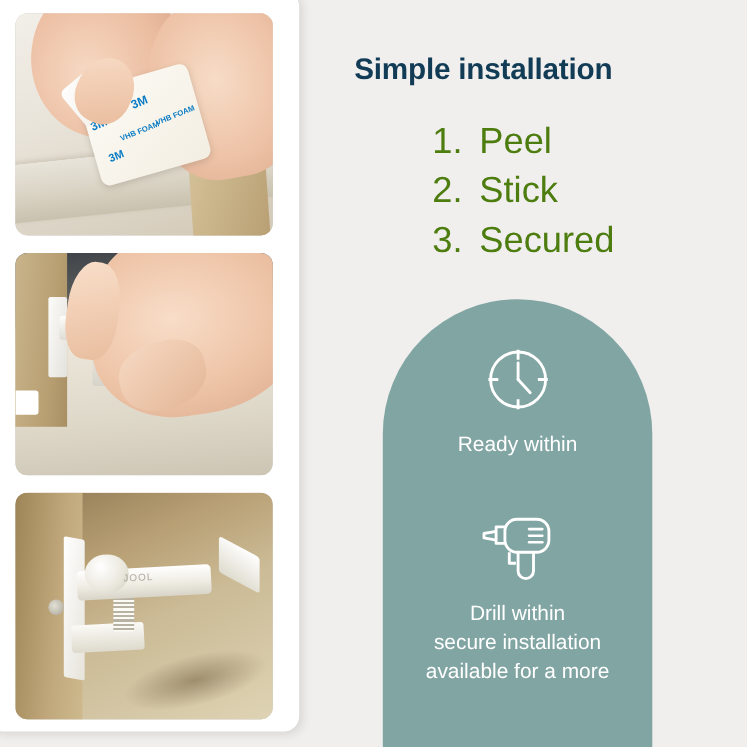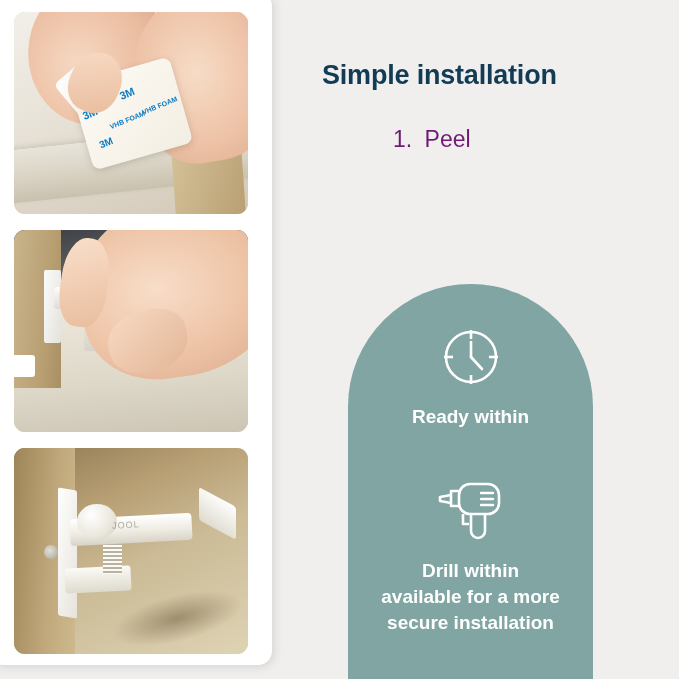--- a/index.html
+++ b/index.html
@@ -213,21 +213,21 @@
     color: rgba(150,145,130,0.75);
     font-size: 9px;
     letter-spacing: 1px;
     transform: rotate(-3deg);
   }
 
   
   #right-col {
     position: absolute;
     left: 300px;
-    top: 12px;
+    top: 0;
     width: 379px;
     height: 487px;
   }
   #heading {
     position: absolute;
     left: 22px;
     top: 48px;
     font-size: 27px;
     font-weight: bold;
     color: #123c56;
@@ -236,22 +236,22 @@
   }
   #steps {
     position: absolute;
     left: 93px;
     top: 105px;
     margin: 0;
     padding: 0;
     list-style: none;
   }
   .step {
-    font-size: 23px;
-    color: #701a75;
+    font-size: 33px;
+    color: #4d7c0f;
     line-height: 45px;
     white-space: nowrap;
   }
   .step-num { margin-right: 6px; }
 
   
   #info-card {
     position: absolute;
     left: 48px;
     top: 272px;
@@ -259,21 +259,20 @@
     height: 407px;
     background: #81a5a3;
     border-radius: 123px 123px 0 0;
   }
   .card-feature {
     position: absolute;
     left: 0;
     width: 100%;
     text-align: center;
     color: #ffffff;
-    font-weight: bold;
   }
   #feature-ready { top: 42px; }
   #feature-drill { top: 196px; }
 
   .feature-icon {
     display: block;
     margin: 0 auto 16px auto;
   }
   .feature-text {
     font-size: 19px;
@@ -343,20 +342,28 @@
 
 <div id="right-col">
 
   <div id="heading">Simple installation</div>
 
   <ul id="steps">
     <li class="step">
       <span class="step-num">1.</span>
       <span>Peel</span>
     </li>
+    <li class="step">
+      <span class="step-num">2.</span>
+      <span>Stick</span>
+    </li>
+    <li class="step">
+      <span class="step-num">3.</span>
+      <span>Secured</span>
+    </li>
   </ul>
 
   <div id="info-card">
 
     <div class="card-feature" id="feature-ready">
       <svg class="feature-icon" width="62" height="62" viewBox="0 0 62 62">
         <circle cx="31" cy="31" r="25" fill="none" stroke="#ffffff" stroke-width="2.6"></circle>
         <line x1="31" y1="4" x2="31" y2="13" stroke="#ffffff" stroke-width="2.6"></line>
         <line x1="31" y1="49" x2="31" y2="58" stroke="#ffffff" stroke-width="2.6"></line>
         <line x1="4" y1="31" x2="13" y2="31" stroke="#ffffff" stroke-width="2.6"></line>
@@ -381,19 +388,19 @@
         <path d="M26 11 L18 11 L18 26 L26 26" fill="none" stroke="#ffffff" stroke-width="2.6" stroke-linejoin="round"></path>
 
         <path d="M18 15 L7 17 L7 21 L18 23" fill="none" stroke="#ffffff" stroke-width="2.6" stroke-linejoin="round"></path>
 
         <path d="M30 34 L30 44 L36 44" fill="none" stroke="#ffffff" stroke-width="2.6" stroke-linejoin="round"></path>
 
         <path d="M38 34 L38 51 a7 7 0 0 0 14 0 L52 34" fill="none" stroke="#ffffff" stroke-width="2.6" stroke-linejoin="round"></path>
       </svg>
       <div class="feature-text" id="drill-text">
         <div>Drill within</div>
+        <div>secure installation</div>
         <div>available for a more</div>
-        <div>secure installation</div>
       </div>
     </div>
 
   </div>
 </div>
 
 </body></html>

